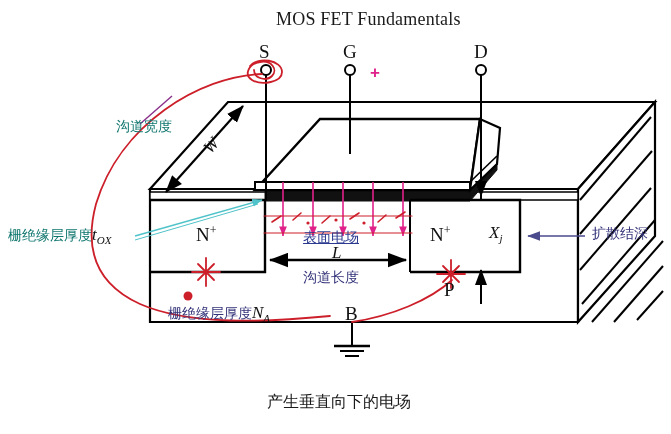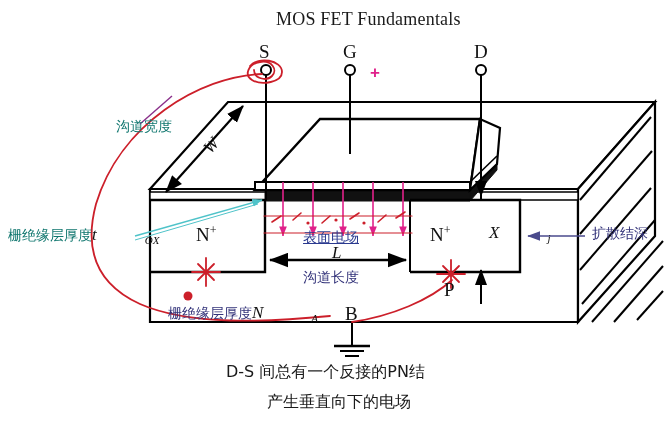--- a/index.html
+++ b/index.html
@@ -7,21 +7,21 @@
        font-family:"Liberation Serif","DejaVu Serif",serif;color:#111;}
   #stage{position:absolute;left:0;top:4px;width:671px;height:434px;}
   svg#art{position:absolute;left:0;top:0;width:671px;height:434px;}
   .lbl{position:absolute;white-space:nowrap;line-height:1;}
   .title{font-size:18px;color:#1a1a1a;letter-spacing:.2px;}
   .term{font-size:19px;color:#111;font-family:"Liberation Serif",serif;}
   .plus{font-size:17px;color:#e0218a;font-weight:bold;font-family:"Liberation Sans",sans-serif;}
   .nplus{font-size:19px;color:#111;}
   .nplus sup{font-size:12px;}
   .ital{font-style:italic;font-size:17px;color:#111;}
-  .ital sub{font-style:italic;font-size:11px;margin-left:48px;}
+  .ital sub{font-style:italic;font-size:11px;}
   .cn{font-family:"DejaVu Sans","Liberation Sans",sans-serif;font-size:14px;}
   .cn-purple{color:#0f766e;}
   .cn-blue{color:#2b3a8f;text-decoration:underline;}
   .cn-navy{color:#33337a;}
   .bottomtxt{font-size:16px;color:#1a1a1a;
              font-family:"DejaVu Sans","Liberation Sans",sans-serif;}
   .sub-na{font-size:10px;font-style:italic;}
 </style>
 </head>
 <body>
@@ -204,16 +204,15 @@
   <div class="lbl cn cn-blue" style="left:303px;top:226px;">表面电场</div>
 
   <div class="lbl cn cn-navy" style="left:303px;top:266px;">沟道长度</div>
 
   <div class="lbl cn cn-navy" style="left:592px;top:222px;">扩散结深</div>
 
   <div class="lbl" style="left:168px;top:300px;">
     <span class="cn cn-navy">栅绝缘层厚度</span><span class="ital">N</span><span class="ital"><sub class="sub-na">A</sub></span>
   </div>
 
-  <div class="lbl bottomtxt" style="left:226px;top:360px;">D-S 间总有一个反接的PN结</div>
   <div class="lbl bottomtxt" style="left:226px;top:390px;margin-left:41px;">产生垂直向下的电场</div>
 
 </div>
 
 </body></html>

